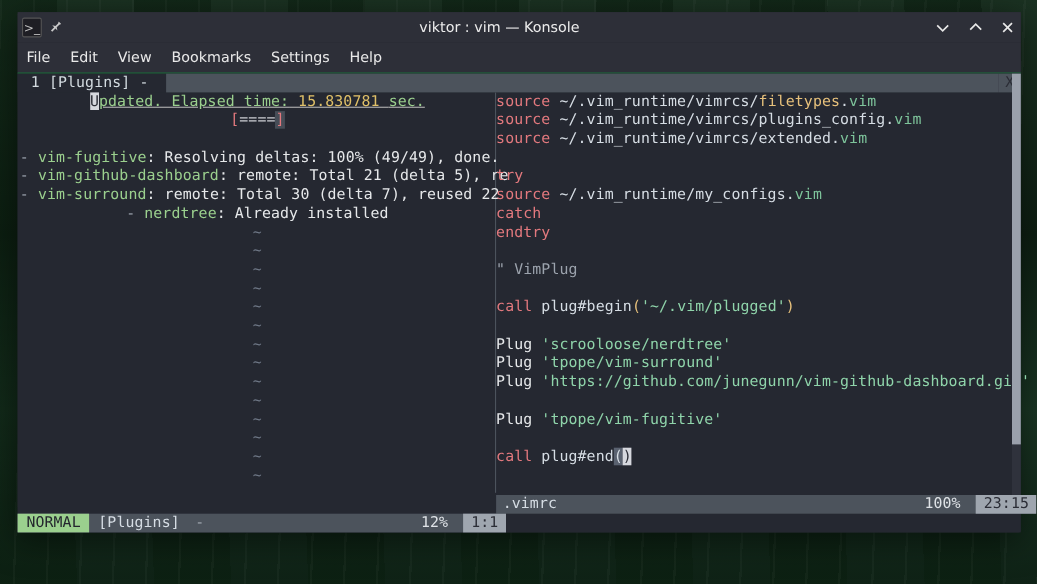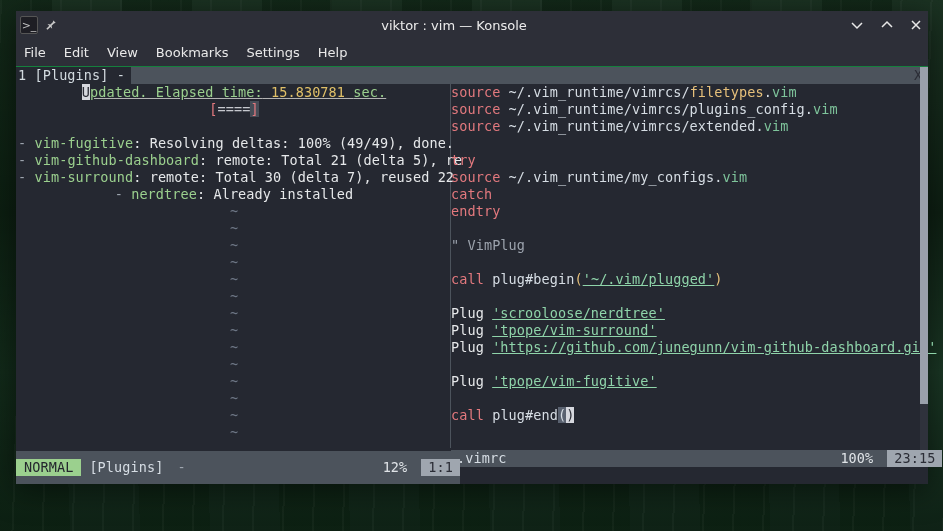--- a/index.html
+++ b/index.html
@@ -53,21 +53,21 @@
     background:#252831;
     font-family: "DejaVu Sans Mono","Liberation Mono",monospace;
     font-size:13.5px;
     line-height:17px;
     letter-spacing:0.1px;
   }
 
   .tabbar {
     height:17px; display:flex; background:#252831;
   }
-  .tab-label { color:#d3dbe0; padding:0 2px; white-space:pre; }
+  .tab-label { color:#d3dbe0; padding:0 12px; white-space:pre; }
   .tabbar-fill { flex:1; background:#4c535c; height:17px; margin-left: 4px;}
   .tab-close {
     width:20px; text-align:center; background:#4c535c; color:#2b2d36;
   }
 
   .split {
     display:flex; height: calc(100% - 17px - 17px); 
   }
 
   .pane-left {
@@ -84,36 +84,36 @@
     content:""; display:block; width:1px; background:#4c535c; height:95%;
   }
   .pane-right {
     flex:1; padding-right:6px; position:relative;
   }
 
   .code-line { white-space:pre; color:#d6dde4; }
   .dim { color:#9ca3ad; }
   .kw { color:#e3797e; }
   .str { color:#7ec49b; }
-  .str2 { color:#8fd4aa;text-decoration:underline; }
+  .str2 { color:#8fd4aa; }
   .yellow { color:#e6c07b; }
   .path { color:#d6dde4; }
   .white { color:#e6e8ea; }
   .green-msg { color:#9bd08e; }
   .underline { text-decoration: underline; text-decoration-color:#b3b3b3;}
   .elapsed-num { color:#e0c068; }
   .cursor-u { background:#d6d8de; color:#2b2d36; }
   .bracket-left { color:#e3797e; }
   .bracket-right { color:#e3797e; background:#464d57;}
   .progress-eq { color:#c7c9cf; }
 
   .tilde-col { color:#6e7786; }
 
   .statusline {
-    position:absolute; bottom:0; left:0; right:0; height:33px;
+    position:absolute; bottom:0; left:0; right:0; height:17px;
     display:flex; align-items:center; background:#4c535c;
     font-family: "DejaVu Sans Mono","Liberation Mono",monospace; font-size:13.5px;
   }
   .modeblock { background:#9bd08e; color:#24262e; padding:0 8px; }
   .sl-text { color:#d6dde4; padding:0 8px; white-space:pre;}
   .sl-dash { color:#9fa6af; padding:0 6px; }
   .sl-fill { flex:1; }
   .sl-pct { color:#dfe3e7; padding:0 14px;}
   .sl-pos-block { background:#9fa6af; color:#2b2d36; padding:0 7px; white-space:pre;}
 

